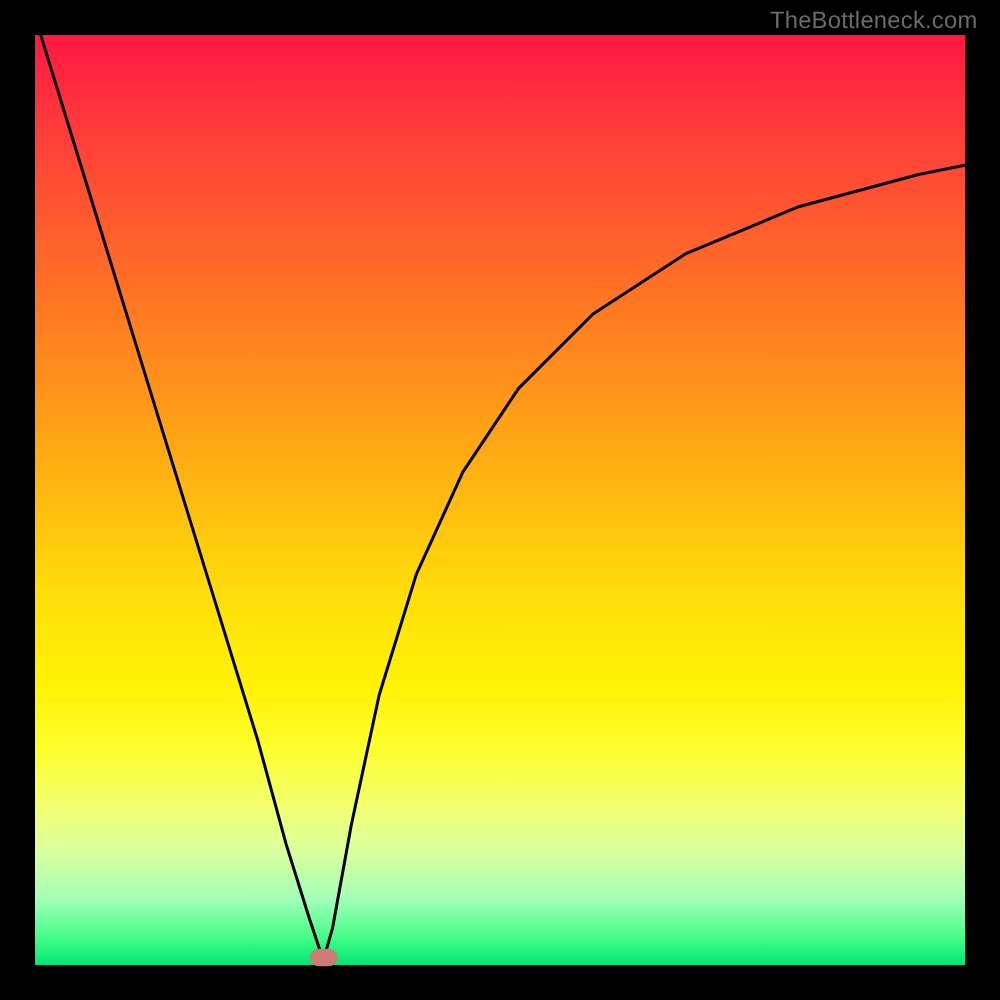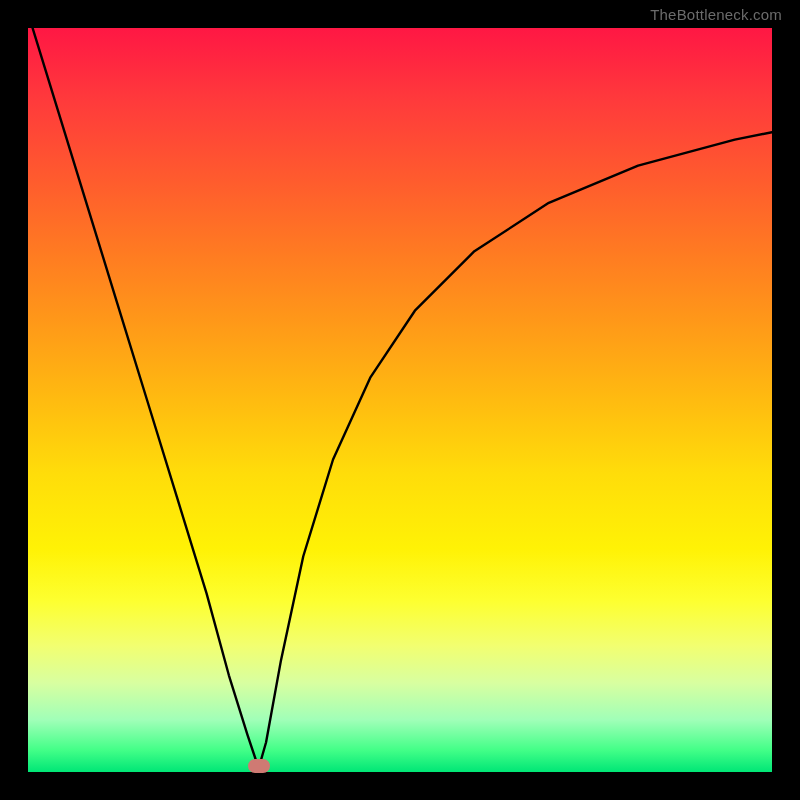--- a/index.html
+++ b/index.html
@@ -31,21 +31,21 @@
       #a0ffb8 93%,
       #44ff88 97%,
       #00e676 100%
     );
   }
   .watermark {
     position: absolute;
     top: 6px;
     right: 18px;
     color: #6b6b6b;
-    font-size: 15px;
+    font-size: 19px;
     font-weight: 500;
     letter-spacing: 0.2px;
   }
   .curve {
     position: absolute;
     left: 0; top: 0;
     width: 744px; height: 744px;
     pointer-events: none;
   }
   .marker {

